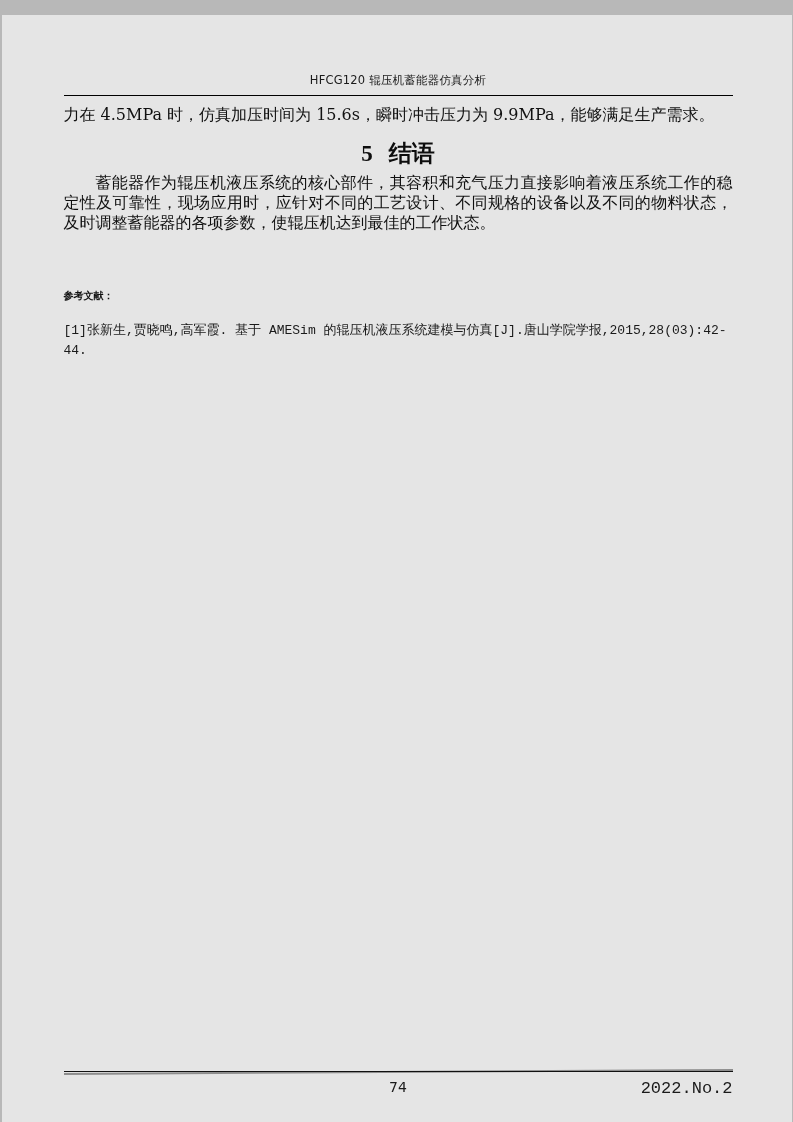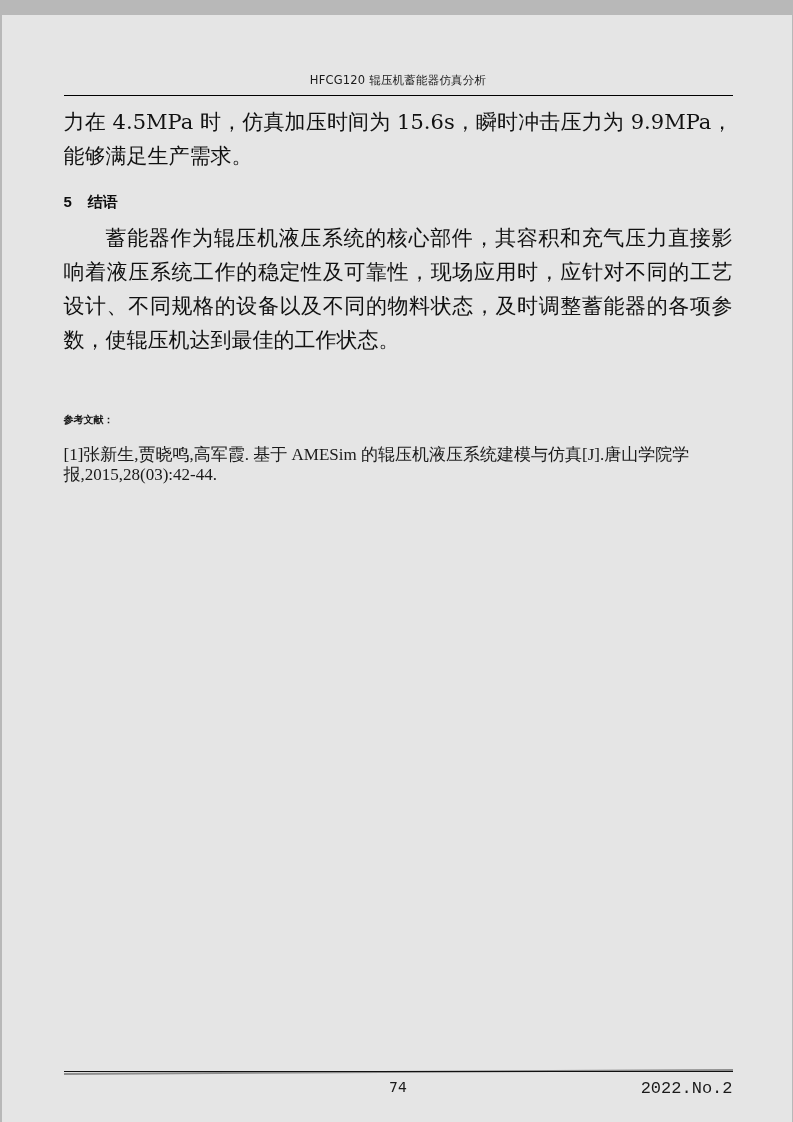--- a/index.html
+++ b/index.html
@@ -45,55 +45,56 @@
   }
   
   .content {
     position: absolute;
     left: 62px;
     top: 90px;
     width: 669px;
   }
   p.body-text {
     margin: 0;
-    font-size: 21px;
-    line-height: 34px;
+    font-size: 16px;
+    line-height: 20px;
     color: #111111;
     text-align: justify;
     font-family: "DejaVu Serif", serif;
   }
   p.body-text.indent {
     text-indent: 2em;
   }
   .section-heading {
     margin: 14px 0 4px 0;
-    font-family: Liberation Sans, sans-serif;
-    font-size: 15px;
+    font-family: Liberation Serif, serif;
+    font-size: 23px;
     font-weight: bold;
     color: #0d0d0d;
     line-height: 30px;
+    text-align: center;
   }
   .section-heading .sec-num {
     margin-right: 16px;
   }
   
   .refs {
     margin-top: 52px;
   }
   .refs-title {
     font-family: "DejaVu Sans", sans-serif;
     font-size: 10px;
     font-weight: bold;
     color: #111111;
     line-height: 22px;
     margin-bottom: 14px;
   }
   .ref-item {
-    font-family: Liberation Serif, serif;
-    font-size: 17px;
+    font-family: Liberation Mono, monospace;
+    font-size: 13px;
     color: #1a1a1a;
     line-height: 20px;
   }
   
   .footer-rule {
     position: absolute;
     left: 62px;
     bottom: 65px;
     width: 669px;
     height: 0;

